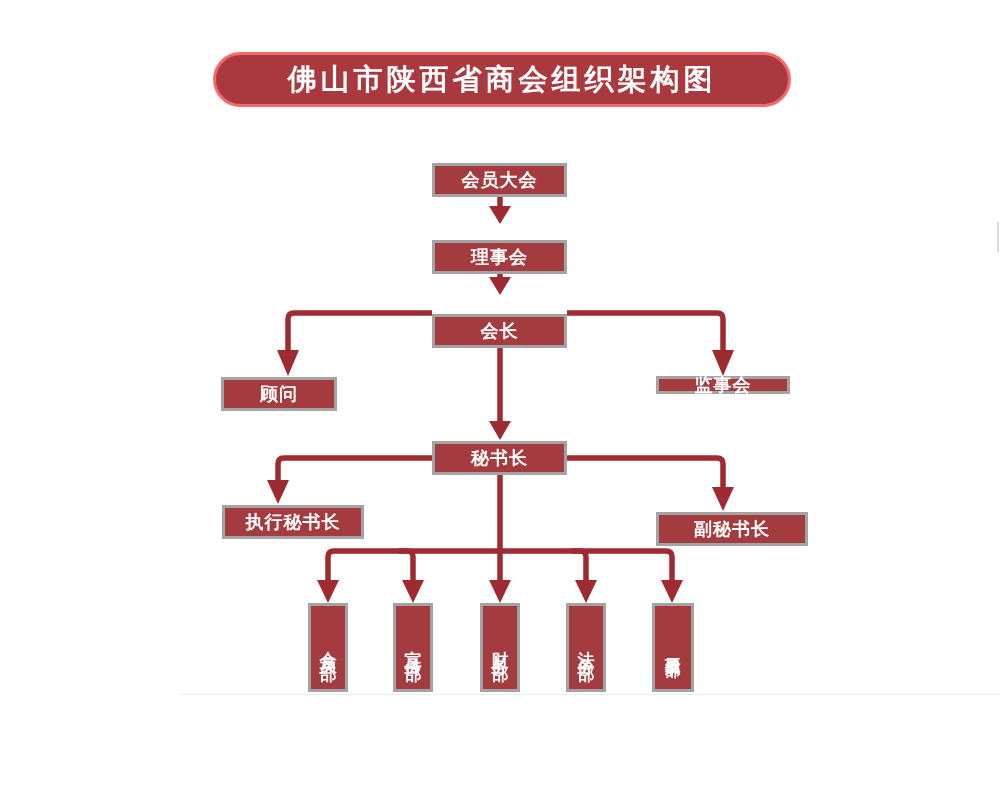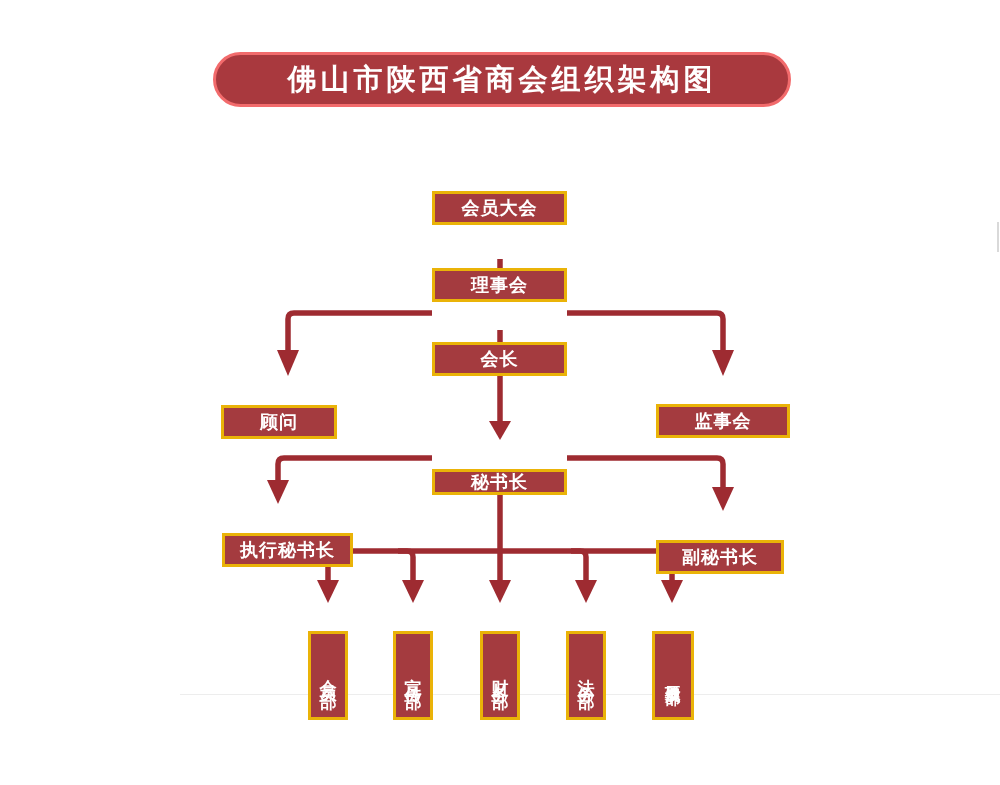--- a/index.html
+++ b/index.html
@@ -8,23 +8,23 @@
     font-family:"Liberation Sans",sans-serif;
   }
   .title-pill{
     position:absolute;left:213px;top:52px;width:578px;height:55px;box-sizing:border-box;
     background:#A9393E;border:3px solid #F26B6C;border-radius:30px;
     display:flex;align-items:center;justify-content:center;
     color:#ffffff;font-size:29px;font-weight:bold;letter-spacing:4px;z-index:2;
   }
   .node{
     position:absolute;box-sizing:border-box;z-index:2;
-    background:#A43B3F;border:3px solid #eab308;
+    background:#A43B3F;border:3px solid #a3a3a3;
     display:flex;align-items:center;justify-content:center;
-    color:#ffffff;font-weight:bold;font-size:18px;letter-spacing:1px;margin-top:28px;
+    color:#ffffff;font-weight:bold;font-size:18px;letter-spacing:1px;
   }
   .node.dept span{
     writing-mode:vertical-rl;text-orientation:upright;
     font-size:17px;letter-spacing:7px;line-height:1;
   }
   .node.dept.long span{font-size:15.5px;letter-spacing:1px;}
   #connectors{position:absolute;left:0;top:0;z-index:1;pointer-events:none;}
   #connectors path{stroke:#9E2B31;stroke-width:5.5;fill:none;}
   #connectors polygon{fill:#9E2B31;stroke:none;}
   .faint-line-bottom{position:absolute;left:180px;top:694px;width:820px;height:1px;background:#ededed;z-index:0;}
@@ -85,33 +85,33 @@
   </div>
 
   <div class="node" style="left:432px;top:314px;width:135px;height:34px;">
     <span>会长</span>
   </div>
 
   <div class="node" style="left:221px;top:377px;width:116px;height:34px;">
     <span>顾问</span>
   </div>
 
-  <div class="node" style="left:656px;top:376px;width:134px;height:34px;">
+  <div class="node" style="left:656px;top:376px;width:134px;height:18px;">
     <span>监事会</span>
   </div>
 
-  <div class="node" style="left:432px;top:441px;width:135px;height:26px;">
+  <div class="node" style="left:432px;top:441px;width:135px;height:34px;">
     <span>秘书长</span>
   </div>
 
-  <div class="node" style="left:222px;top:505px;width:131px;height:34px;">
+  <div class="node" style="left:222px;top:505px;width:142px;height:34px;">
     <span>执行秘书长</span>
   </div>
 
-  <div class="node" style="left:656px;top:512px;width:128px;height:34px;">
+  <div class="node" style="left:656px;top:512px;width:152px;height:34px;">
     <span>副秘书长</span>
   </div>
 
   <div class="node dept" style="left:308px;top:603px;width:40px;height:89px;">
     <span>会员部</span>
   </div>
 
   <div class="node dept" style="left:393px;top:603px;width:40px;height:89px;">
     <span>宣传部</span>
   </div>

